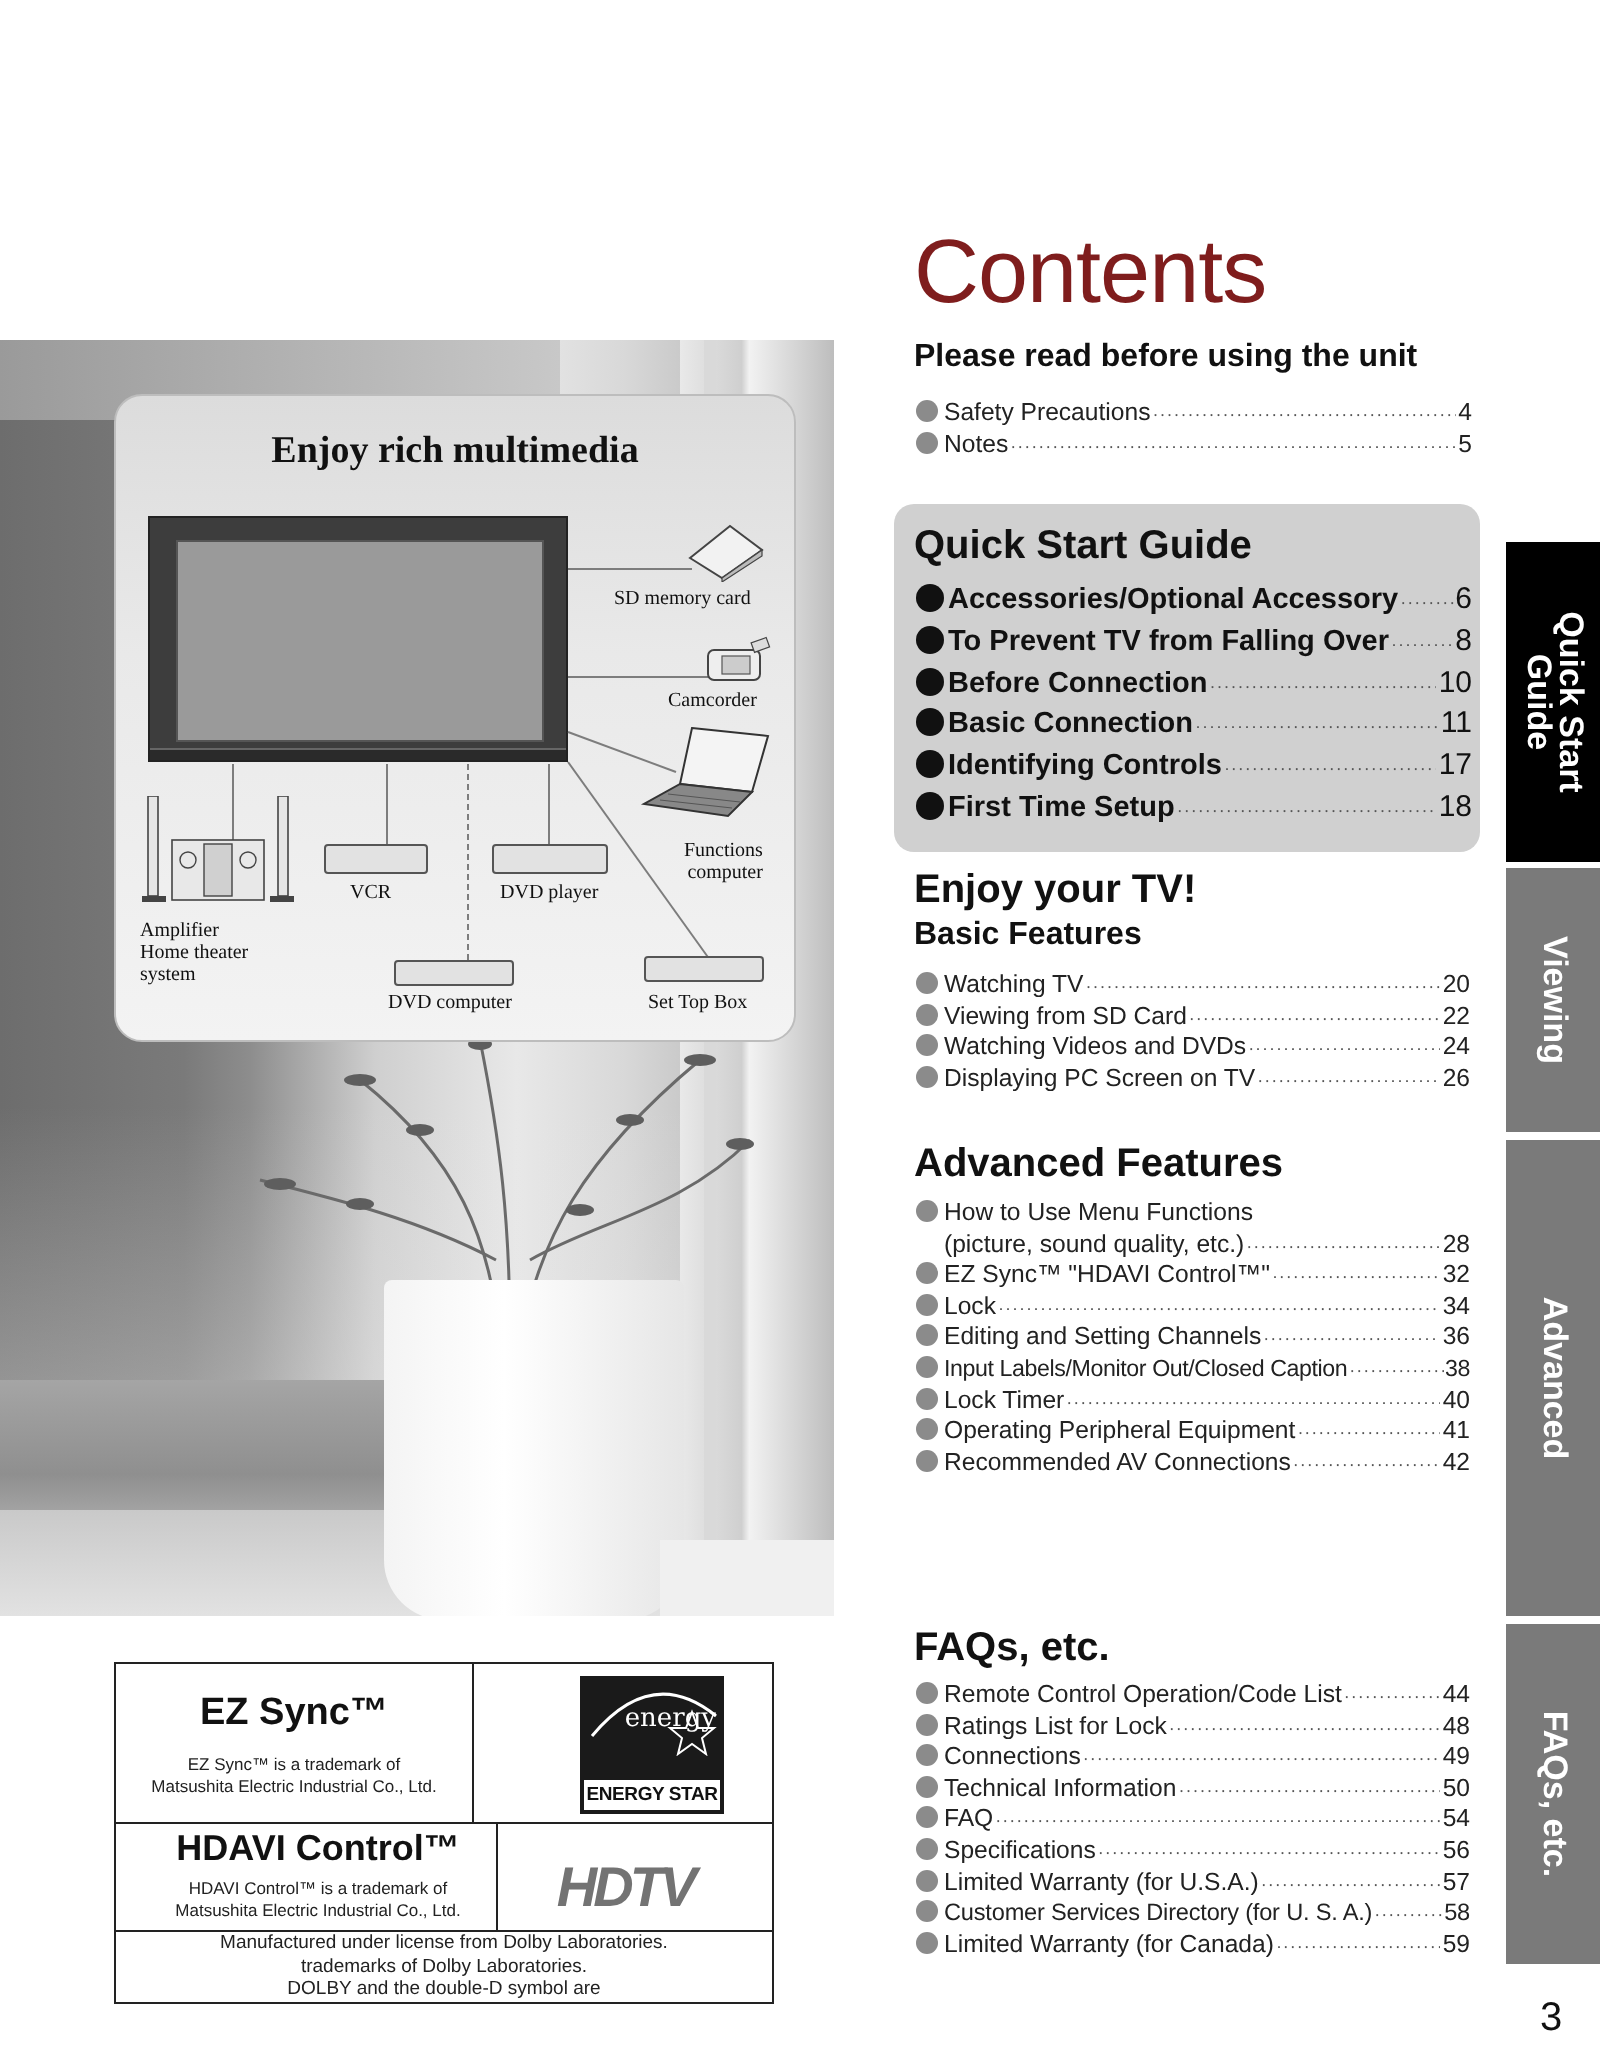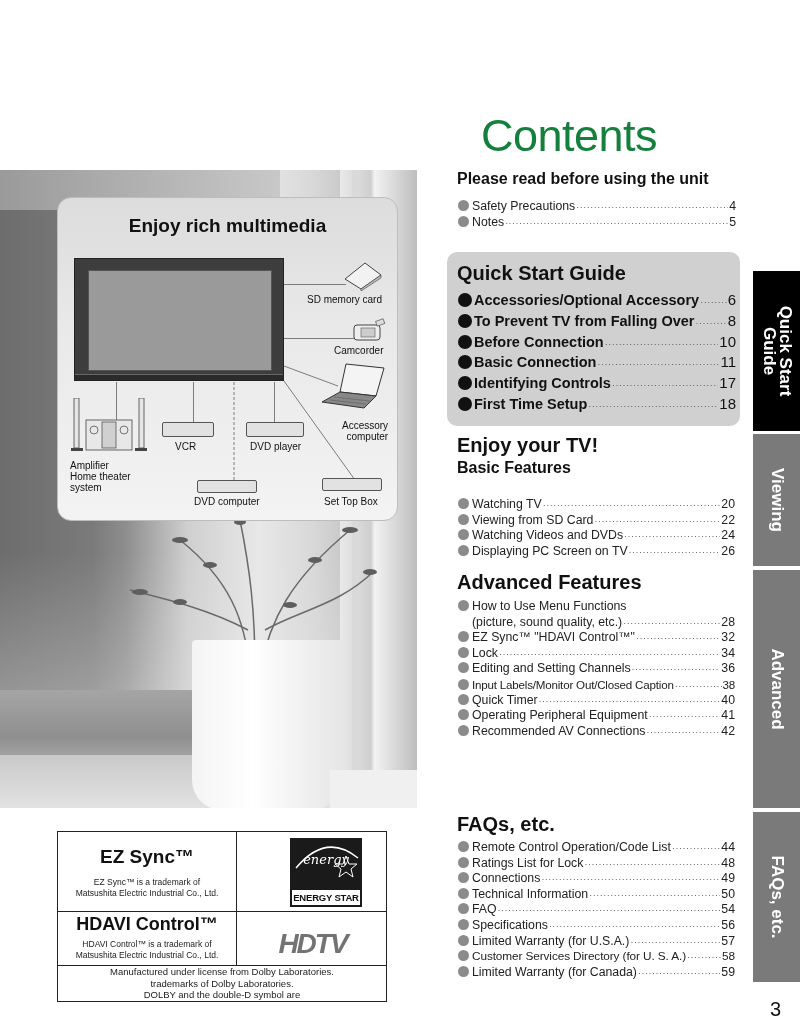--- a/index.html
+++ b/index.html
@@ -27,21 +27,21 @@
     border-radius: 0 30px 0 0; }
   .photo .sofa-cushion { position:absolute; left:0; top:585px; width:330px; height:53px;
     background: linear-gradient(180deg,#c9c9c9,#e2e2e2); border-radius: 0 24px 0 0; }
   .photo .plant { position:absolute; left:120px; top:340px; width:260px; height:160px; }
   .photo .floor { position:absolute; left:330px; top:600px; width:90px; height:38px; background:#f0f0f0; }
 
   
   .mm-card {
     position: absolute; left: 57px; top: 197px; width: 341px; height: 324px;
     background: linear-gradient(180deg,#dcdcdc 0%,#e9e9e9 40%,#f3f3f3 100%);
-    border: 1px solid #bdbdbd; border-radius: 14px;
+    border: 1px solid #bdbdbd; border-radius: 14px; font-family: Liberation Serif, serif;
   }
   .mm-title { position:absolute; left:0; top:17px; width:100%; text-align:center;
     font-weight:bold; font-size:19px; color:#111; }
   .tv { position:absolute; left:16px; top:60px; width:210px; height:123px;
     background:#3d3d3d; border:1px solid #222; }
   .tv .screen { position:absolute; left:13px; top:11px; width:184px; height:101px;
     background:#9a9a9a; border:1px solid #555; }
   .tv .stand { position:absolute; left:0; bottom:0; width:100%; height:6px; background:#2a2a2a; border-top:1px solid #666; }
 
   .wire { position:absolute; background:#7d7d7d; }
@@ -49,30 +49,30 @@
 
   .dev { position:absolute; background:#e2e2e2; border:1px solid #555; border-radius:2px; }
 
   
   .tm-box { position:absolute; left:57px; top:831px; width:330px; height:171px; border:1px solid #222; }
   .tm-row { position:absolute; left:0; width:100%; border-bottom:1px solid #222; }
   .tm-cell { position:absolute; top:0; height:100%; }
   .tm-title { position:absolute; left:0; width:100%; text-align:center; font-weight:bold; color:#111; }
   .tm-sub { position:absolute; left:0; width:100%; text-align:center; font-size:8.5px; line-height:11px; color:#222; }
   .energy { position:absolute; left:53px; top:6px; width:72px; height:69px; background:#1a1a1a; }
-  .energy .script { position:absolute; left:4px; top:14px; width:64px; text-align:center; color:#fff;
-    font-family:"DejaVu Serif", serif; font-style:italic; font-size:13px; }
+  .energy .script { position:absolute; left:4px; top:14px; width:64px; text-align:right; color:#fff;
+    font-family:"DejaVu Serif", serif; font-size:13px; }
   .energy .bar { position:absolute; left:2px; bottom:2px; width:68px; height:15px; background:#fff; color:#111;
     font-size:9.5px; font-weight:bold; text-align:center; line-height:15px; letter-spacing:-0.2px; }
   .hdtv { position:absolute; left:0; top:16px; width:100%; text-align:center;
     font-weight:bold; font-style:italic; font-size:28px; letter-spacing:-2px; color:#737373; }
   .dolby { position:absolute; left:0; top:134px; width:100%; text-align:center; font-size:9.5px; line-height:11.5px; color:#222; }
 
   
-  .contents-title { position:absolute; left:457px; top:110px; font-size:45px; color:#15803d; letter-spacing:-0.5px;margin-left:24px; }
+  .contents-title { position:absolute; left:457px; top:110px; font-size:45px; color:#7f1d1d; letter-spacing:-0.5px; }
   .h2 { position:absolute; font-weight:bold; color:#111; }
   .toc { position:absolute; left:458px; }
   .toc-item { display:flex; align-items:baseline; white-space:nowrap; font-size:12.3px; height:15.6px; line-height:15.6px; color:#222; }
   .toc-item .bullet { display:inline-block; width:11px; height:11px; border-radius:50%; background:#8b8b8b; margin-right:3px; flex:none; transform:translateY(1px); }
   .toc-item .label { flex:none; }
   .toc-item .dots { flex:1; overflow:hidden; color:#555; letter-spacing:0.5px; font-size:9px; margin:0 1px; }
   .toc-item .dots::before { content:"································································································"; }
   .toc-item .page { flex:none; }
   .toc-item .indent { display:inline-block; width:14px; flex:none; }
 
@@ -157,21 +157,21 @@
 
   <svg style="position:absolute;left:262px;top:164px;width:66px;height:48px;" viewBox="0 0 66 48">
     <polygon points="26,2 64,6 56,34 20,30" fill="#f4f4f4" stroke="#333"></polygon>
     <polygon points="20,30 56,34 44,46 2,40" fill="#888" stroke="#333"></polygon>
     <g stroke="#555" stroke-width="0.5">
         <line x1="10" y1="38" x2="46" y2="42"></line>
         <line x1="14" y1="35" x2="50" y2="39"></line>
       </g>
   </svg>
   <div class="mm-label" style="left:284px;top:222px;text-align:right;">
-    <div>Accessory</div>
+    <div>Functions</div>
     <div>computer</div>
   </div>
 
   <svg style="position:absolute;left:13px;top:200px;width:80px;height:58px;" viewBox="0 0 80 58">
     <rect x="3" y="0" width="5" height="50" fill="#e6e6e6" stroke="#444" stroke-width="0.8"></rect>
     <rect x="0" y="50" width="12" height="3" fill="#444"></rect>
     <rect x="68" y="0" width="5" height="50" fill="#e6e6e6" stroke="#444" stroke-width="0.8"></rect>
     <rect x="64" y="50" width="12" height="3" fill="#444"></rect>
     <rect x="15" y="22" width="46" height="30" fill="#e8e8e8" stroke="#444" stroke-width="0.8"></rect>
     <circle cx="23" cy="32" r="4" fill="none" stroke="#444" stroke-width="0.7"></circle>
@@ -211,21 +211,21 @@
         <svg style="position:absolute;left:0;top:0;width:72px;height:40px;" viewBox="0 0 72 40">
           <path d="M6 30 Q36 -6 68 20" stroke="#fff" stroke-width="1.5" fill="none"></path>
           <polygon points="56,18 59,26 67,26 61,31 63,39 56,34 49,39 51,31 45,26 53,26" fill="none" stroke="#fff" stroke-width="1"></polygon>
         </svg>
         <div class="script">energy</div>
         <div class="bar">ENERGY STAR</div>
       </div>
     </div>
   </div>
   <div class="tm-row" style="top:80px;height:54px;">
-    <div class="tm-cell" style="left:0;width:179px;border-right:1px solid #222;">
+    <div class="tm-cell" style="left:12px;width:179px;border-right:1px solid #222;">
       <div class="tm-title" style="top:2px;font-size:18px;">HDAVI Control™</div>
       <div class="tm-sub" style="top:27px;">
         <div>HDAVI Control™ is a trademark of</div>
         <div>Matsushita Electric Industrial Co., Ltd.</div>
       </div>
     </div>
     <div class="tm-cell" style="left:179px;width:151px;">
       <div class="hdtv">HDTV</div>
     </div>
   </div>
@@ -290,21 +290,21 @@
   <div class="toc-item">
       <span class="bullet"></span>
       <span class="label">First Time Setup</span>
       <span class="dots"></span>
       <span class="page">18</span>
     </div>
 </div>
 
 <div class="h2" style="left:457px;top:434px;font-size:20px;">Enjoy your TV!</div>
 <div class="h2" style="left:457px;top:459px;font-size:16px;">Basic Features</div>
-<div class="toc" style="top:485px;width:277px;margin-top:12px;">
+<div class="toc" style="top:485px;width:277px;">
   <div class="toc-item">
       <span class="bullet"></span>
       <span class="label">Watching TV</span>
       <span class="dots"></span>
       <span class="page">20</span>
     </div>
   <div class="toc-item">
       <span class="bullet"></span>
       <span class="label">Viewing from SD Card</span>
       <span class="dots"></span>
@@ -355,21 +355,21 @@
       <span class="page">36</span>
     </div>
   <div class="toc-item" style="font-size:11.6px;letter-spacing:-0.2px;">
       <span class="bullet"></span>
       <span class="label">Input Labels/Monitor Out/Closed Caption</span>
       <span class="dots"></span>
       <span class="page">38</span>
     </div>
   <div class="toc-item">
       <span class="bullet"></span>
-      <span class="label">Quick Timer</span>
+      <span class="label">Lock Timer</span>
       <span class="dots"></span>
       <span class="page">40</span>
     </div>
   <div class="toc-item">
       <span class="bullet"></span>
       <span class="label">Operating Peripheral Equipment</span>
       <span class="dots"></span>
       <span class="page">41</span>
     </div>
   <div class="toc-item">

